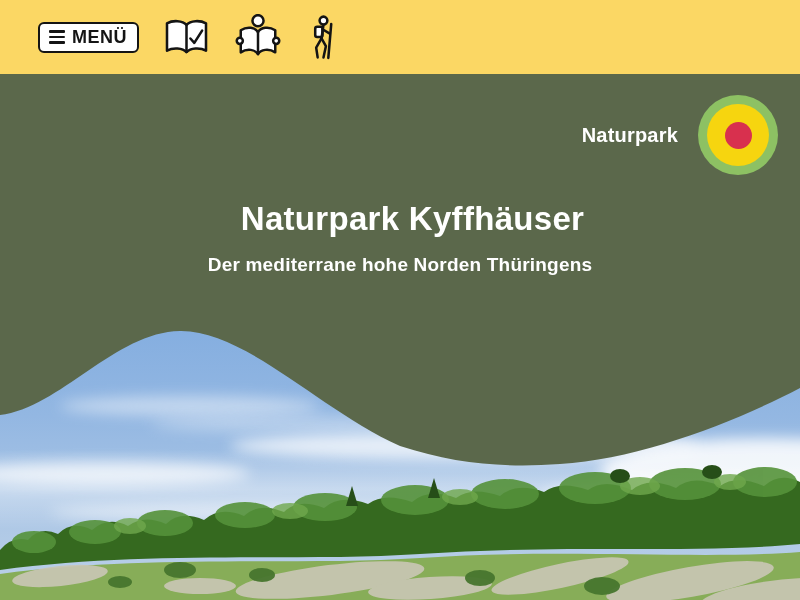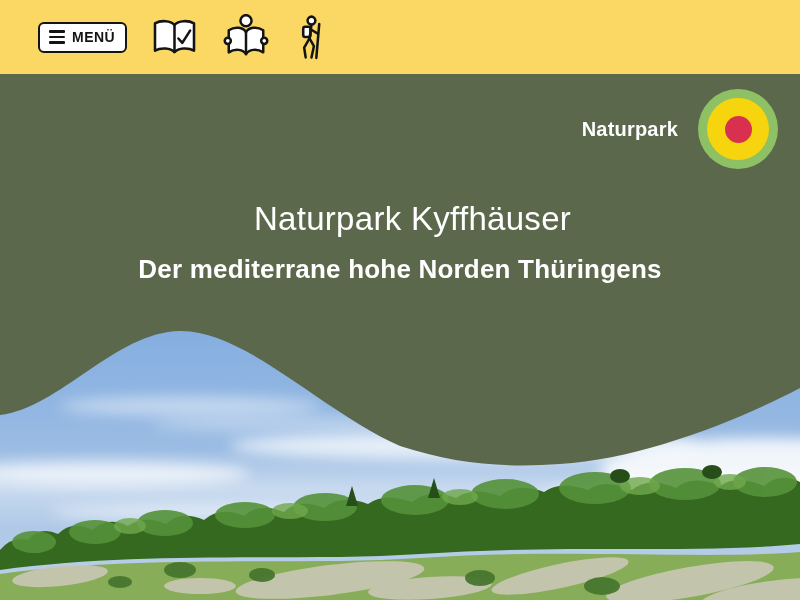--- a/index.html
+++ b/index.html
@@ -17,21 +17,21 @@
 
   
   .topbar{
     position:relative;height:74px;background:var(--topbar-yellow);
     display:flex;align-items:center;padding-left:38px;gap:24px;z-index:10;
   }
   .menu-btn{
     display:flex;align-items:center;gap:7px;
     background:#fff;border:2px solid #141414;border-radius:6px;
     padding:3px 10px 3px 9px;height:31px;cursor:pointer;
-    font-family:"Liberation Sans",sans-serif;font-weight:700;font-size:14px;color:#141414;
+    font-family:"Liberation Sans",sans-serif;font-weight:700;font-size:18px;color:#141414;
     letter-spacing:.5px;
   }
   .hamburger{display:inline-flex;flex-direction:column;gap:3px;}
   .hamburger span{display:block;width:16px;height:2.6px;background:#141414;border-radius:1px;}
   .iconbtn{background:none;border:none;padding:0;cursor:pointer;display:flex;align-items:center;}
   .iconbtn svg{stroke:#141414;stroke-width:2.6;fill:#fff;stroke-linecap:round;stroke-linejoin:round;}
 
   
   .hero{position:relative;width:800px;height:526px;overflow:hidden;background:var(--hero-green);}
 
@@ -40,33 +40,33 @@
   .sky{position:absolute;inset:0;background:linear-gradient(to bottom,#6FA0DB 0%,#79A7DE 35%,#93B7E2 65%,#AEC8E6 85%,#BCD1E8 100%);}
   .cloud{position:absolute;background:#fff;border-radius:50%;filter:blur(7px);}
   .haze{position:absolute;left:0;width:800px;top:375px;height:80px;background:linear-gradient(to bottom,rgba(255,255,255,0),rgba(255,255,255,.38),rgba(255,255,255,0));}
   .land{position:absolute;inset:0;}
 
   
   .wave{position:absolute;inset:0;z-index:2;display:block;}
 
   
   .hero-inner{position:absolute;inset:0;z-index:3;}
-  .logo{position:absolute;top:15px;right:22px;display:flex;align-items:center;gap:20px;cursor:pointer;}
+  .logo{position:absolute;top:21px;right:22px;display:flex;align-items:center;gap:20px;cursor:pointer;}
   .logo-text{color:#fff;font-weight:700;font-size:20px;line-height:1.35;text-align:center;letter-spacing:.2px;}
   .logo-mark{position:relative;width:80px;height:80px;border-radius:50%;background:var(--logo-ring-green);}
   .logo-mark .ring-yellow{position:absolute;left:9px;top:9px;width:62px;height:62px;border-radius:50%;background:var(--logo-ring-yellow);}
   .logo-mark .ring-red{position:absolute;left:26.5px;top:26.5px;width:27px;height:27px;border-radius:50%;background:var(--logo-center-red);}
 
   .hero-title{
     position:absolute;top:126px;left:0;width:100%;text-align:center;
-    color:#fff;font-size:33px;font-weight:400;letter-spacing:.3px;padding-left:25px;
+    color:#fff;font-size:33px;font-weight:700;letter-spacing:.3px;padding-left:25px;
   }
   .hero-subtitle{
     position:absolute;top:180px;left:0;width:100%;text-align:center;
-    color:#fff;font-size:26px;font-weight:700;letter-spacing:.2px;
+    color:#fff;font-size:19px;font-weight:700;letter-spacing:.2px;
   }
 </style>
 </head>
 <body>
 
 <div class="page">
 
   <header class="topbar">
     <button class="menu-btn">
       <span class="hamburger">

